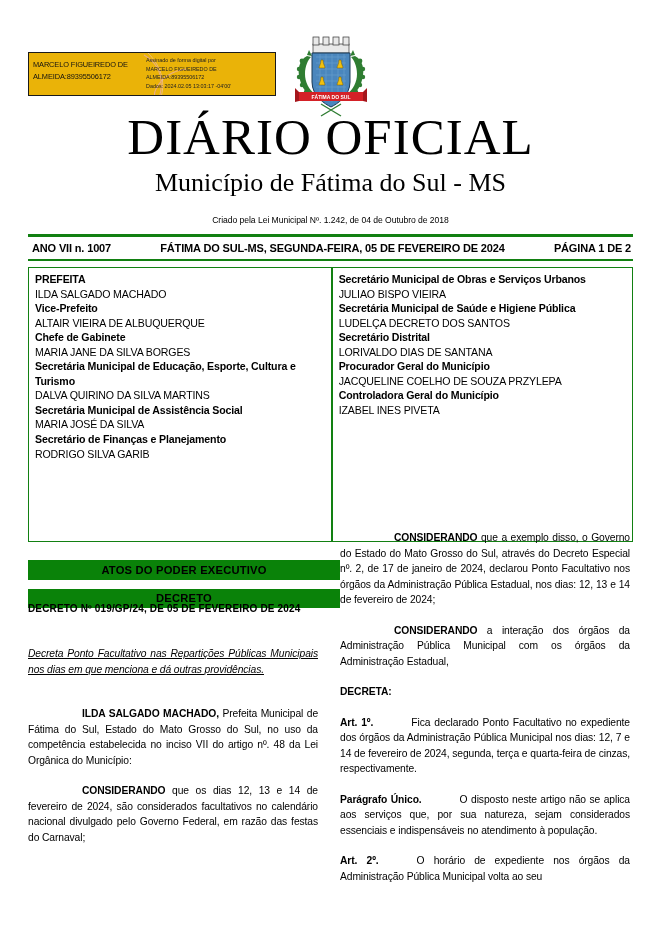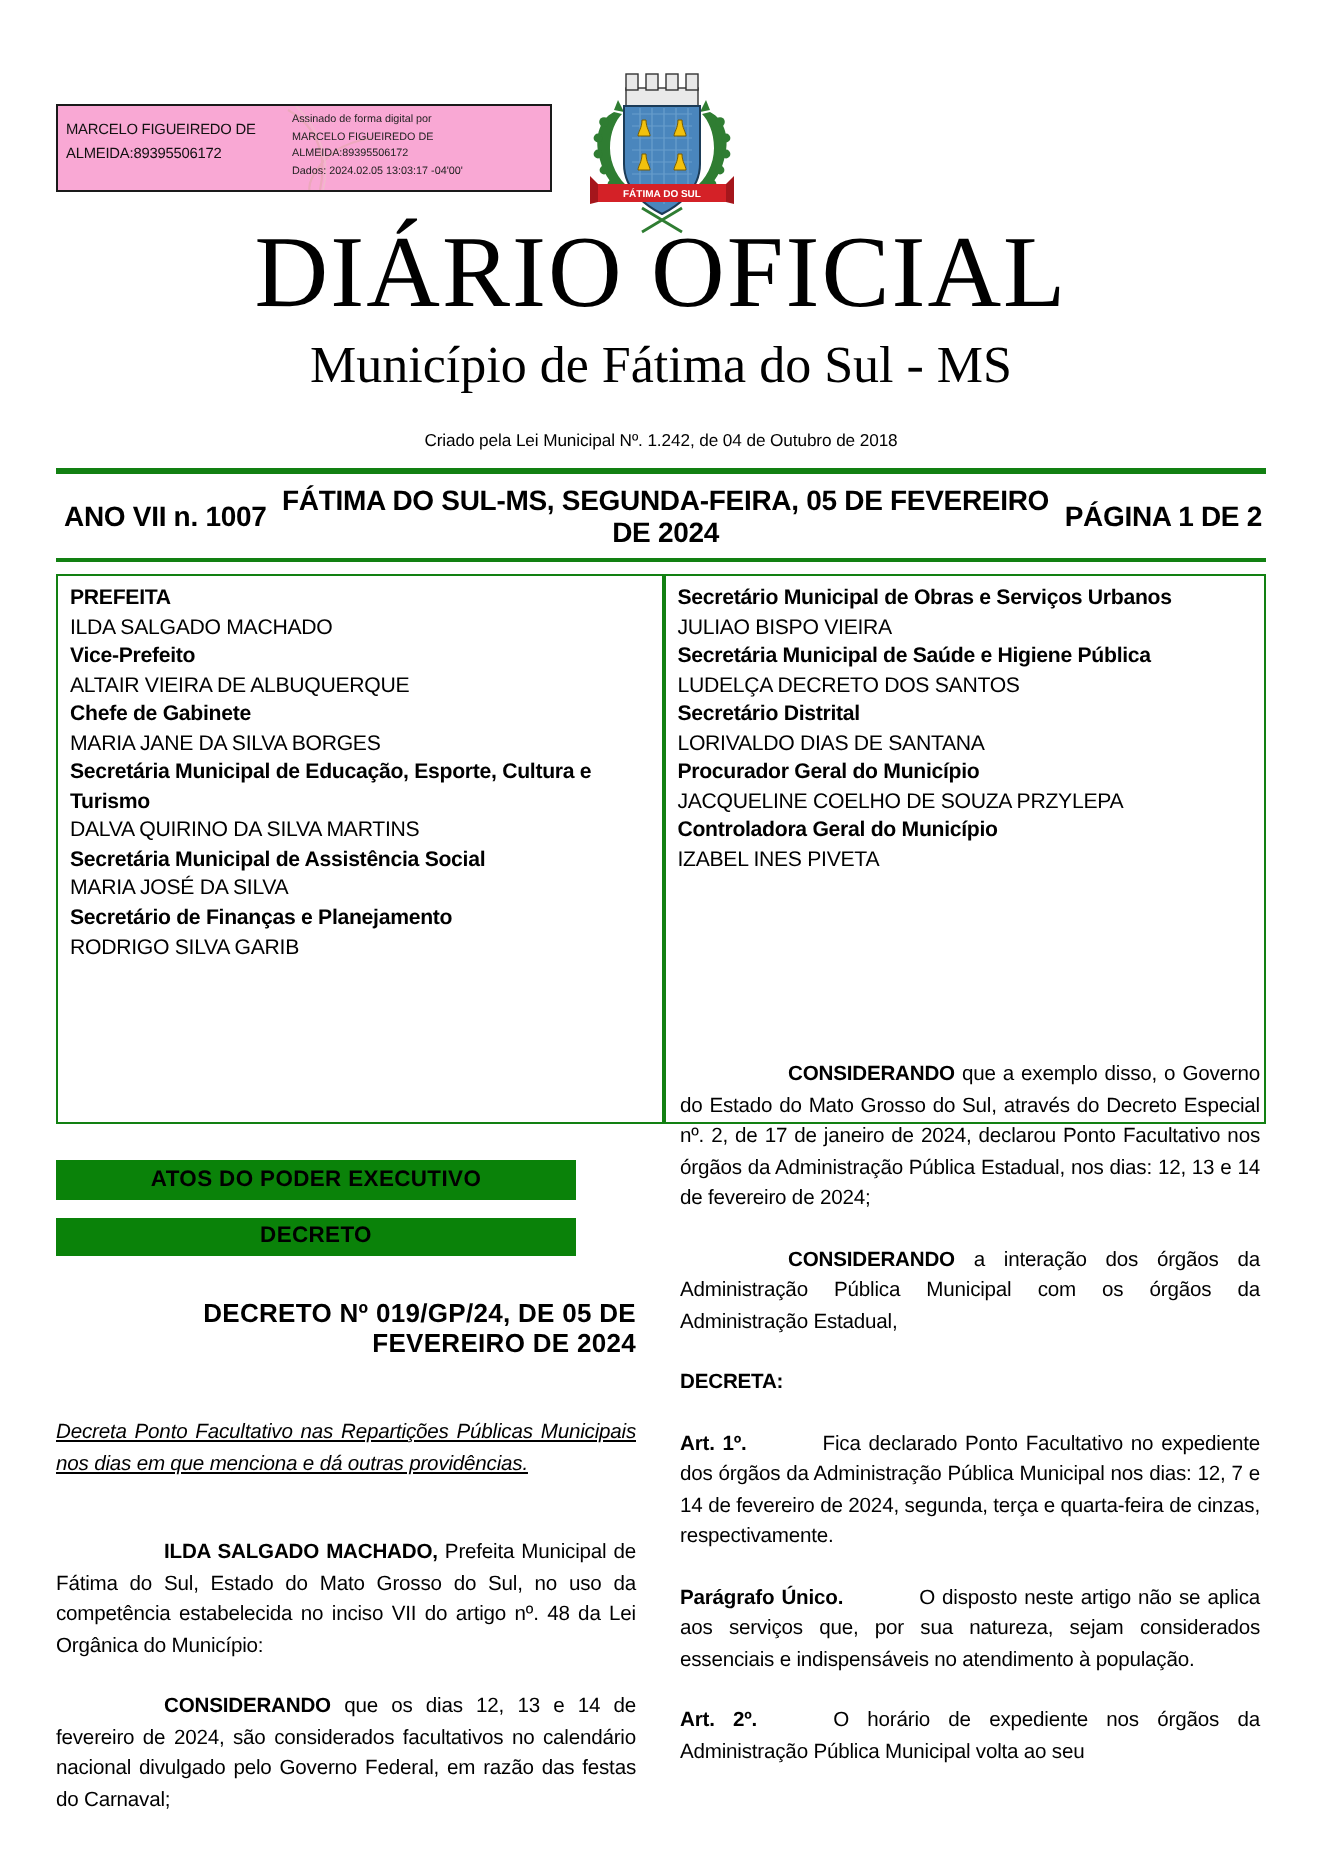--- a/index.html
+++ b/index.html
@@ -31,21 +31,21 @@
   .sig-box {
     position: absolute;
     left: 0;
     top: 52px;
     width: 248px;
     height: 44px;
     border: 1px solid #1a1a1a;
     box-sizing: border-box;
     display: flex;
     overflow: hidden;
-    background: #f9a8d4;
+    background: #eab308;
   }
   .sig-left {
     width: 113px;
     padding: 6px 2px 0 4px;
     box-sizing: border-box;
     font-size: 7.4px;
     line-height: 11.5px;
     letter-spacing: -0.1px;
     color: #111;
     white-space: nowrap;
@@ -107,21 +107,21 @@
   
   .rule {
     height: 2.5px;
     background: #128012;
     margin-top: 7px;
   }
   .edition-bar {
     display: flex;
     align-items: center;
     justify-content: flex-start;
-    font-size: 14px;
+    font-size: 11px;
     font-weight: bold;
     letter-spacing: -0.15px;
     padding: 5px 2px 5px 4px;
   }
   .edition-center { flex: 1; text-align: center; }
   .edition-right { white-space: nowrap; }
   .edition-left { white-space: nowrap; }
 
   
   .officials {
@@ -151,21 +151,21 @@
 
   
   .banner {
     background: #0a8209;
     color: #000;
     font-size: 11.2px;
     font-weight: bold;
     text-align: center;
     letter-spacing: 0.2px;
     padding: 3.5px 0 4px;
-    width: 260px;
+    width: 312px;
   }
   .banner.sec-1 { margin-top: 18px; }
   .banner.sec-2 { margin-top: 9px; }
 
   
   .cols {
     position: absolute;
     left: 28px;
     right: 28px;
     top: 530px;
@@ -176,25 +176,24 @@
     width: 290px;
     font-size: 10.3px;
     line-height: 15.5px;
     text-align: justify;
     letter-spacing: -0.1px;
   }
   .col.left-col { padding-top: 71px; }
 
   .decree-title {
     font-weight: bold;
-    text-align: right;
-    font-size: 13px;
+    text-align: left;
+    font-size: 10px;
     line-height: 15px;
     letter-spacing: 0.15px;
-    margin-top: 48px;
   }
   .ementa {
     font-style: italic;
     margin-top: 30px;
     text-align: justify;
     line-height: 15.5px;
     text-decoration: underline;
   }
   p.para {
     margin: 0 0 15px 0;

